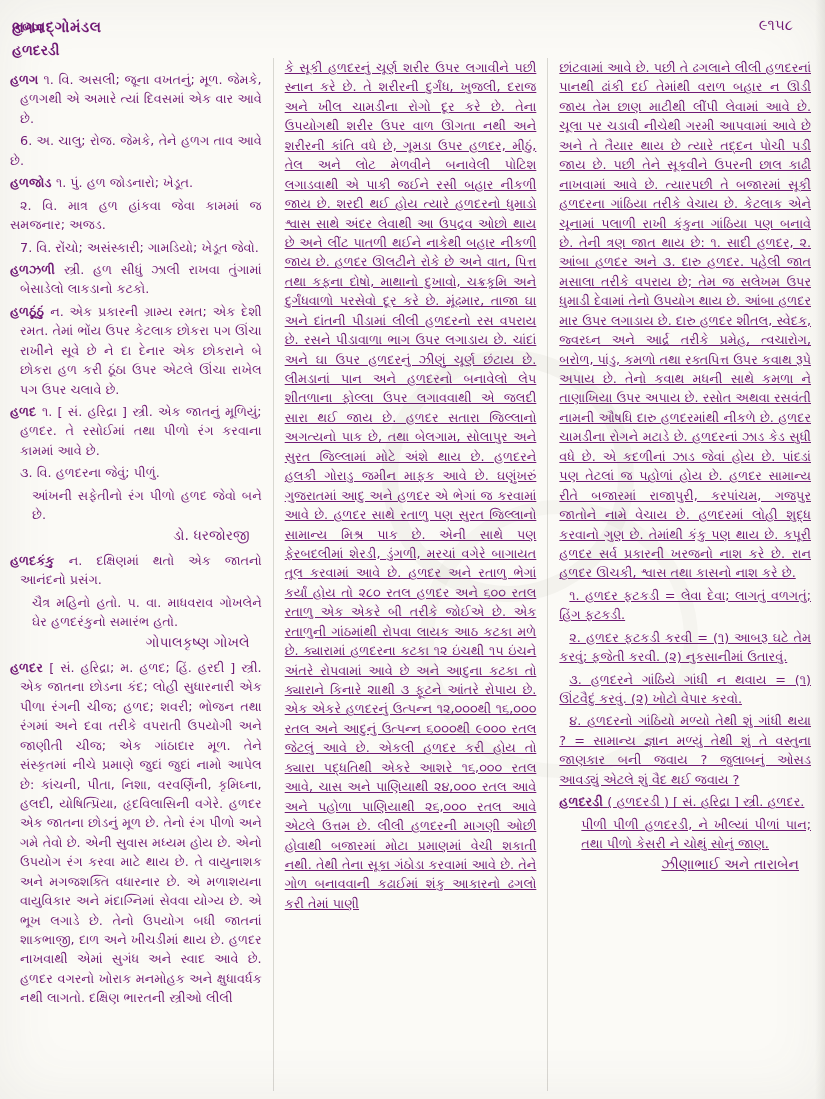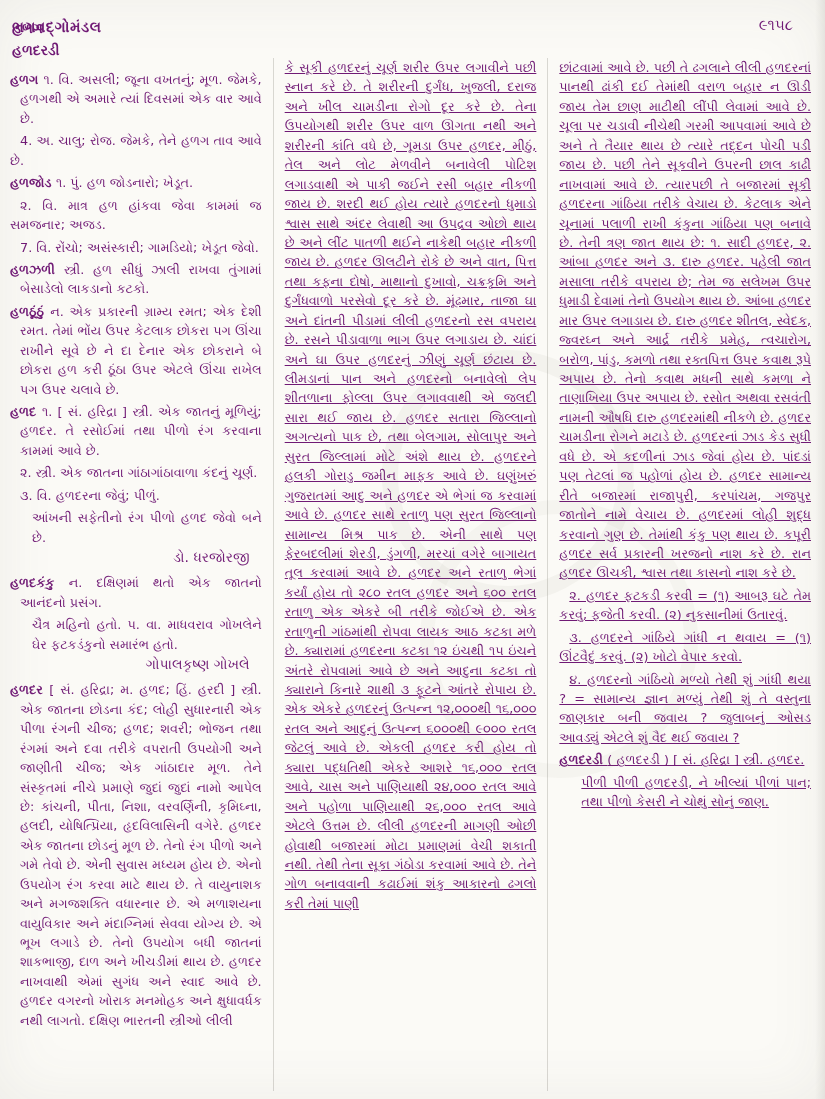--- a/index.html
+++ b/index.html
@@ -46,46 +46,47 @@
   <div class="hdr">
     <span class="catch-top">હળગ</span>
     <span class="catch-bottom">હળદરડી</span>
     <span class="hdr-title">ભગવદ્ગોમંડલ</span>
     <span class="hdr-page">૯૧૫૮</span>
   </div>
 
   <div class="cols" id="columns">
       <div class="col col-1">
         <p class="blk entry"><b>હળગ </b>૧. વિ. અસલી; જૂના વખતનું; મૂળ. જેમકે, હળગથી એ અમારે ત્યાં દિવસમાં એક વાર આવે છે.</p>
-        <p class="blk sense">4. અ. ચાલુ; રોજ. જેમકે, તેને હળગ તાવ આવે છે.</p>
+        <p class="blk sense">6. અ. ચાલુ; રોજ. જેમકે, તેને હળગ તાવ આવે છે.</p>
         <p class="blk entry"><b>હળજોડ </b>૧. પું. હળ જોડનારો; ખેડૂત.</p>
         <p class="blk sense">૨. વિ. માત્ર હળ હાંકવા જેવા કામમાં જ સમજનાર; અજડ.</p>
         <p class="blk sense">7. વિ. રોંચો; અસંસ્કારી; ગામડિયો; ખેડૂત જેવો.</p>
         <p class="blk entry"><b>હળઝળી </b>સ્ત્રી. હળ સીધું ઝાલી રાખવા તુંગામાં બેસાડેલો લાકડાનો કટકો.</p>
         <p class="blk entry"><b>હળઠૂંઠું </b>ન. એક પ્રકારની ગ્રામ્ય રમત; એક દેશી રમત. તેમાં ભોંય ઉપર કેટલાક છોકરા પગ ઊંચા રાખીને સૂવે છે ને દા દેનાર એક છોકરાને બે છોકરા હળ કરી ઠૂંઠા ઉપર એટલે ઊંચા રાખેલ પગ ઉપર ચલાવે છે.</p>
         <p class="blk entry"><b>હળદ </b>૧. [ સં. હરિદ્રા ] સ્ત્રી. એક જાતનું મૂળિયું; હળદર. તે રસોઈમાં તથા પીળો રંગ કરવાના કામમાં આવે છે.</p>
-        <p class="blk sense">૨. સ્ત્રી. એક જાતના ગાંઠાગાંઠાવાળા કંદનું ચૂર્ણ.</p>
         <p class="blk sense">૩. વિ. હળદરના જેવું; પીળું.</p>
         <p class="blk quote">આંખની સફેતીનો રંગ પીળો હળદ જેવો બને છે.</p>
         <p class="blk attr">ડો. ધરજોરજી</p>
         <p class="blk entry"><b>હળદકંકુ </b>ન. દક્ષિણમાં થતો એક જાતનો આનંદનો પ્રસંગ.</p>
-        <p class="blk quote">ચૈત્ર મહિનો હતો. પ. વા. માધવરાવ ગોખલેને ઘેર ફટકડંકુનો સમારંભ હતો.</p>
+        <p class="blk quote">ચૈત્ર મહિનો હતો. પ. વા. માધવરાવ ગોખલેને ઘેર હળદરંકુનો સમારંભ હતો.</p>
         <p class="blk attr">ગોપાલકૃષ્ણ ગોખલે</p>
         <p class="blk entry"><b>હળદર </b>[ સં. હરિદ્રા; મ. હળદ; હિં. હરદી ] સ્ત્રી. એક જાતના છોડના કંદ; લોહી સુધારનારી એક પીળા રંગની ચીજ; હળદ; શવરી; ભોજન તથા રંગમાં અને દવા તરીકે વપરાતી ઉપયોગી અને જાણીતી ચીજ; એક ગાંઠાદાર મૂળ. તેને સંસ્કૃતમાં નીચે પ્રમાણે જુદાં જુદાં નામો આપેલ છે: કાંચની, પીતા, નિશા, વરવર્ણિની, કૃમિઘ્ના, હલદી, યોષિત્પ્રિયા, હૃદવિલાસિની વગેરે. હળદર એક જાતના છોડનું મૂળ છે. તેનો રંગ પીળો અને ગમે તેવો છે. એની સુવાસ મધ્યમ હોય છે. એનો ઉપયોગ રંગ કરવા માટે થાય છે. તે વાયુનાશક અને મગજશક્તિ વધારનાર છે. એ મળાશયના વાયુવિકાર અને મંદાગ્નિમાં સેવવા યોગ્ય છે. એ ભૂખ લગાડે છે. તેનો ઉપયોગ બધી જાતનાં શાકભાજી, દાળ અને ખીચડીમાં થાય છે. હળદર નાખવાથી એમાં સુગંધ અને સ્વાદ આવે છે. હળદર વગરનો ખોરાક મનમોહક અને ક્ષુધાવર્ધક નથી લાગતો. દક્ષિણ ભારતની સ્ત્રીઓ લીલી</p>
       </div>
       <div class="col col-2">
         <p class="blk body">કે સૂકી હળદરનું ચૂર્ણ શરીર ઉપર લગાવીને પછી સ્નાન કરે છે. તે શરીરની દુર્ગંધ, ખુજલી, દરાજ અને ખીલ ચામડીના રોગો દૂર કરે છે. તેના ઉપયોગથી શરીર ઉપર વાળ ઊગતા નથી અને શરીરની કાંતિ વધે છે, ગૂમડા ઉપર હળદર, મીઠું, તેલ અને લોટ મેળવીને બનાવેલી પોટિશ લગાડવાથી એ પાકી જઈને રસી બહાર નીકળી જાય છે. શરદી થઈ હોય ત્યારે હળદરનો ધુમાડો શ્વાસ સાથે અંદર લેવાથી આ ઉપદ્રવ ઓછો થાય છે અને લીંટ પાતળી થઈને નાકેથી બહાર નીકળી જાય છે. હળદર ઊલટીને રોકે છે અને વાત, પિત્ત તથા કફના દોષો, માથાનો દુખાવો, ચક્રકૃમિ અને દુર્ગંધવાળો પરસેવો દૂર કરે છે. મૂંઢમાર, તાજા ઘા અને દાંતની પીડામાં લીલી હળદરનો રસ વપરાય છે. રસને પીડાવાળા ભાગ ઉપર લગાડાય છે. ચાંદાં અને ઘા ઉપર હળદરનું ઝીણું ચૂર્ણ છંટાય છે. લીમડાનાં પાન અને હળદરનો બનાવેલો લેપ શીતળાના ફોલ્લા ઉપર લગાવવાથી એ જલદી સારા થઈ જાય છે. હળદર સતારા જિલ્લાનો અગત્યનો પાક છે, તથા બેલગામ, સોલાપુર અને સુરત જિલ્લામાં મોટે અંશે થાય છે. હળદરને હલકી ગોરાડુ જમીન માફક આવે છે. ઘણુંખરું ગુજરાતમાં આદુ અને હળદર એ ભેગાં જ કરવામાં આવે છે. હળદર સાથે રતાળુ પણ સુરત જિલ્લાનો સામાન્ય મિશ્ર પાક છે. એની સાથે પણ ફેરબદલીમાં શેરડી, ડુંગળી, મરચાં વગેરે બાગાયત તૂલ કરવામાં આવે છે. હળદર અને રતાળુ ભેગાં કર્યાં હોય તો ૨૮૦ રતલ હળદર અને ૬૦૦ રતલ રતાળુ એક એકરે બી તરીકે જોઈએ છે. એક રતાળુની ગાંઠમાંથી રોપવા લાયક આઠ કટકા મળે છે. ક્યારામાં હળદરના કટકા ૧૨ ઇંચથી ૧૫ ઇંચને અંતરે રોપવામાં આવે છે અને આદુના કટકા તો ક્યારાને કિનારે ૨॥થી ૩ ફૂટને આંતરે રોપાય છે. એક એકરે હળદરનું ઉત્પન્ન ૧૨,૦૦૦થી ૧૬,૦૦૦ રતલ અને આદુનું ઉત્પન્ન ૬૦૦૦થી ૯૦૦૦ રતલ જેટલું આવે છે. એકલી હળદર કરી હોય તો ક્યારા પદ્ધતિથી એકરે આશરે ૧૬,૦૦૦ રતલ આવે, ચાસ અને પાણિયાથી ૨૪,૦૦૦ રતલ આવે અને પહોળા પાણિયાથી ૨૬,૦૦૦ રતલ આવે એટલે ઉત્તમ છે. લીલી હળદરની માગણી ઓછી હોવાથી બજારમાં મોટા પ્રમાણમાં વેચી શકાતી નથી. તેથી તેના સૂકા ગંઠોડા કરવામાં આવે છે. તેને ગોળ બનાવવાની કઢાઈમાં શંકુ આકારનો ઢગલો કરી તેમાં પાણી</p>
       </div>
       <div class="col col-3">
         <p class="blk body">છાંટવામાં આવે છે. પછી તે ઢગલાને લીલી હળદરનાં પાનથી ઢાંકી દઈ તેમાંથી વરાળ બહાર ન ઊડી જાય તેમ છાણ માટીથી લીંપી લેવામાં આવે છે. ચૂલા પર ચડાવી નીચેથી ગરમી આપવામાં આવે છે અને તે તૈયાર થાય છે ત્યારે તદ્દન પોચી પડી જાય છે. પછી તેને સૂકવીને ઉપરની છાલ કાઢી નાખવામાં આવે છે. ત્યારપછી તે બજારમાં સૂકી હળદરના ગાંઠિયા તરીકે વેચાય છે. કેટલાક એને ચૂનામાં પલાળી રાખી કંકુના ગાંઠિયા પણ બનાવે છે. તેની ત્રણ જાત થાય છે: ૧. સાદી હળદર, ૨. આંબા હળદર અને ૩. દારુ હળદર. પહેલી જાત મસાલા તરીકે વપરાય છે; તેમ જ સલેખમ ઉપર ધુમાડી દેવામાં તેનો ઉપયોગ થાય છે. આંબા હળદર માર ઉપર લગાડાય છે. દારુ હળદર શીતલ, સ્વેદક, જ્વરઘ્ન અને આર્દ્ર તરીકે પ્રમેહ, ત્વચારોગ, બરોળ, પાંડુ, કમળો તથા રક્તપિત્ત ઉપર કવાથ રૂપે અપાય છે. તેનો કવાથ મધની સાથે કમળા ને તાણાખિયા ઉપર અપાય છે. રસોત અથવા રસવંતી નામની ઔષધિ દારુ હળદરમાંથી નીકળે છે. હળદર ચામડીના રોગને મટાડે છે. હળદરનાં ઝાડ કેડ સુધી વધે છે. એ કદળીનાં ઝાડ જેવાં હોય છે. પાંદડાં પણ તેટલાં જ પહોળાં હોય છે. હળદર સામાન્ય રીતે બજારમાં રાજાપુરી, કરપાંચમ, ગજપુર જાતોને નામે વેચાય છે. હળદરમાં લોહી શુદ્ધ કરવાનો ગુણ છે. તેમાંથી કંકુ પણ થાય છે. કપૂરી હળદર સર્વ પ્રકારની ખરજનો નાશ કરે છે. રાન હળદર ઊચકી, શ્વાસ તથા કાસનો નાશ કરે છે.</p>
+        <p class="blk idiom">૧. હળદર ફટકડી = લેવા દેવા; લાગતું વળગતું; હિંગ ફટકડી.</p>
         <p class="blk idiom">૨. હળદર ફટકડી કરવી = (૧) આબરૂ ઘટે તેમ કરવું; ફજેતી કરવી. (૨) નુકસાનીમાં ઉતારવું.</p>
         <p class="blk idiom">૩. હળદરને ગાંઠિયે ગાંધી ન થવાય = (૧) ઊંટવૈદું કરવું. (૨) ખોટો વેપાર કરવો.</p>
         <p class="blk idiom">૪. હળદરનો ગાંઠિયો મળ્યો તેથી શું ગાંધી થયા ? = સામાન્ય જ્ઞાન મળ્યું તેથી શું તે વસ્તુના જાણકાર બની જવાય ? જુલાબનું ઓસડ આવડ્યું એટલે શું વૈદ થઈ જવાય ?</p>
         <p class="blk entry"><b>હળદરડી </b>( હળદરડી ) [ સં. હરિદ્રા ] સ્ત્રી. હળદર.</p>
         <p class="blk quote">પીળી પીળી હળદરડી, ને ખીલ્યાં પીળાં પાન; તથા પીળો કેસરી ને ચોથું સોનું જાણ.</p>
+        <p class="blk attr">ઝીણાભાઈ અને તારાબેન</p>
       </div>
     </div>
 
   <div class="stamp stamp-1"></div>
   <div class="stamp stamp-2"></div>
   <div class="edge-shade"></div>
 
 </div>
 
 </body></html>

